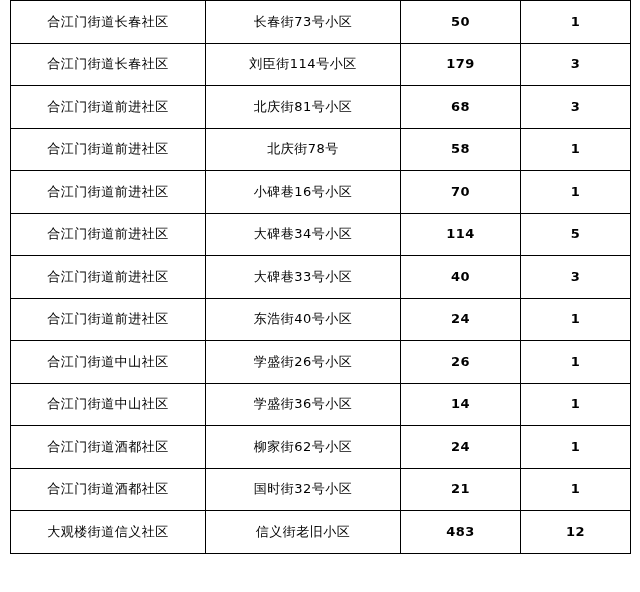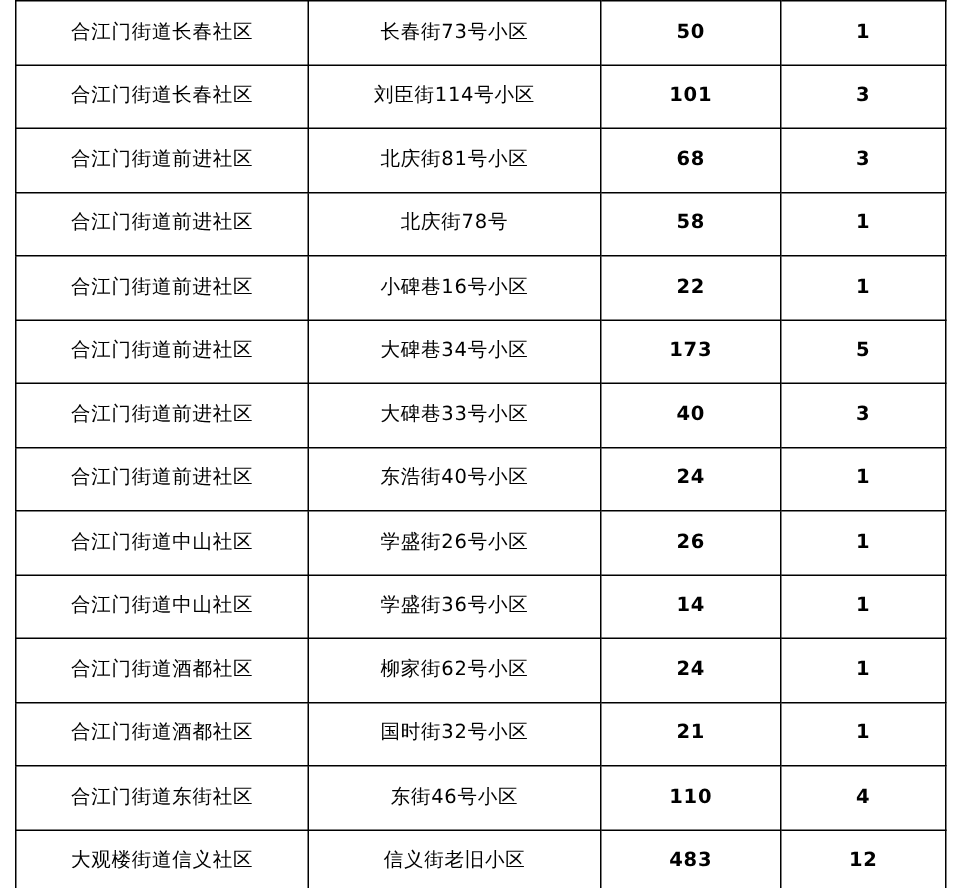--- a/index.html
+++ b/index.html
@@ -63,45 +63,45 @@
     <tbody>
         <tr>
           <td>合江门街道长春社区</td>
           <td>长春街73号小区</td>
           <td class="num">50</td>
           <td class="num">1</td>
         </tr>
         <tr>
           <td>合江门街道长春社区</td>
           <td>刘臣街114号小区</td>
-          <td class="num">101</td>
+          <td class="num">179</td>
           <td class="num">3</td>
         </tr>
         <tr>
           <td>合江门街道前进社区</td>
           <td>北庆街81号小区</td>
           <td class="num">68</td>
           <td class="num">3</td>
         </tr>
         <tr>
           <td>合江门街道前进社区</td>
           <td>北庆街78号</td>
           <td class="num">58</td>
           <td class="num">1</td>
         </tr>
         <tr>
           <td>合江门街道前进社区</td>
           <td>小碑巷16号小区</td>
-          <td class="num">22</td>
+          <td class="num">70</td>
           <td class="num">1</td>
         </tr>
         <tr>
           <td>合江门街道前进社区</td>
           <td>大碑巷34号小区</td>
-          <td class="num">173</td>
+          <td class="num">114</td>
           <td class="num">5</td>
         </tr>
         <tr>
           <td>合江门街道前进社区</td>
           <td>大碑巷33号小区</td>
           <td class="num">40</td>
           <td class="num">3</td>
         </tr>
         <tr>
           <td>合江门街道前进社区</td>
@@ -127,26 +127,20 @@
           <td class="num">24</td>
           <td class="num">1</td>
         </tr>
         <tr>
           <td>合江门街道酒都社区</td>
           <td>国时街32号小区</td>
           <td class="num">21</td>
           <td class="num">1</td>
         </tr>
         <tr>
-          <td>合江门街道东街社区</td>
-          <td>东街46号小区</td>
-          <td class="num">110</td>
-          <td class="num">4</td>
-        </tr>
-        <tr>
           <td>大观楼街道信义社区</td>
           <td>信义街老旧小区</td>
           <td class="num">483</td>
           <td class="num">12</td>
         </tr>
       </tbody>
   </table>
 </div>
 
 </body></html>

